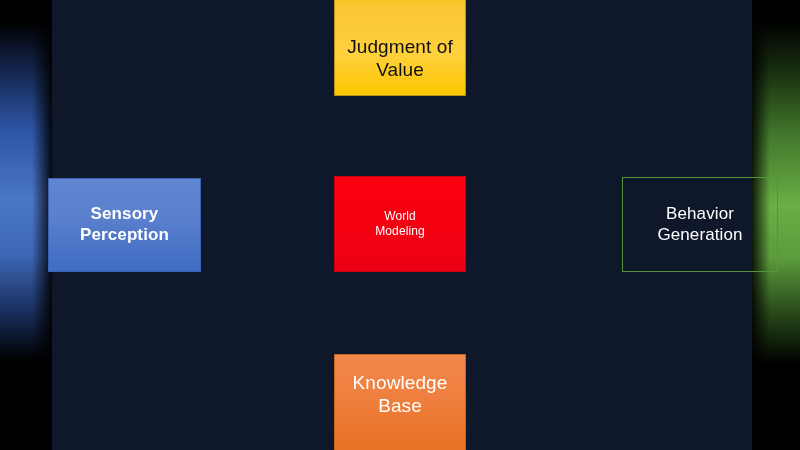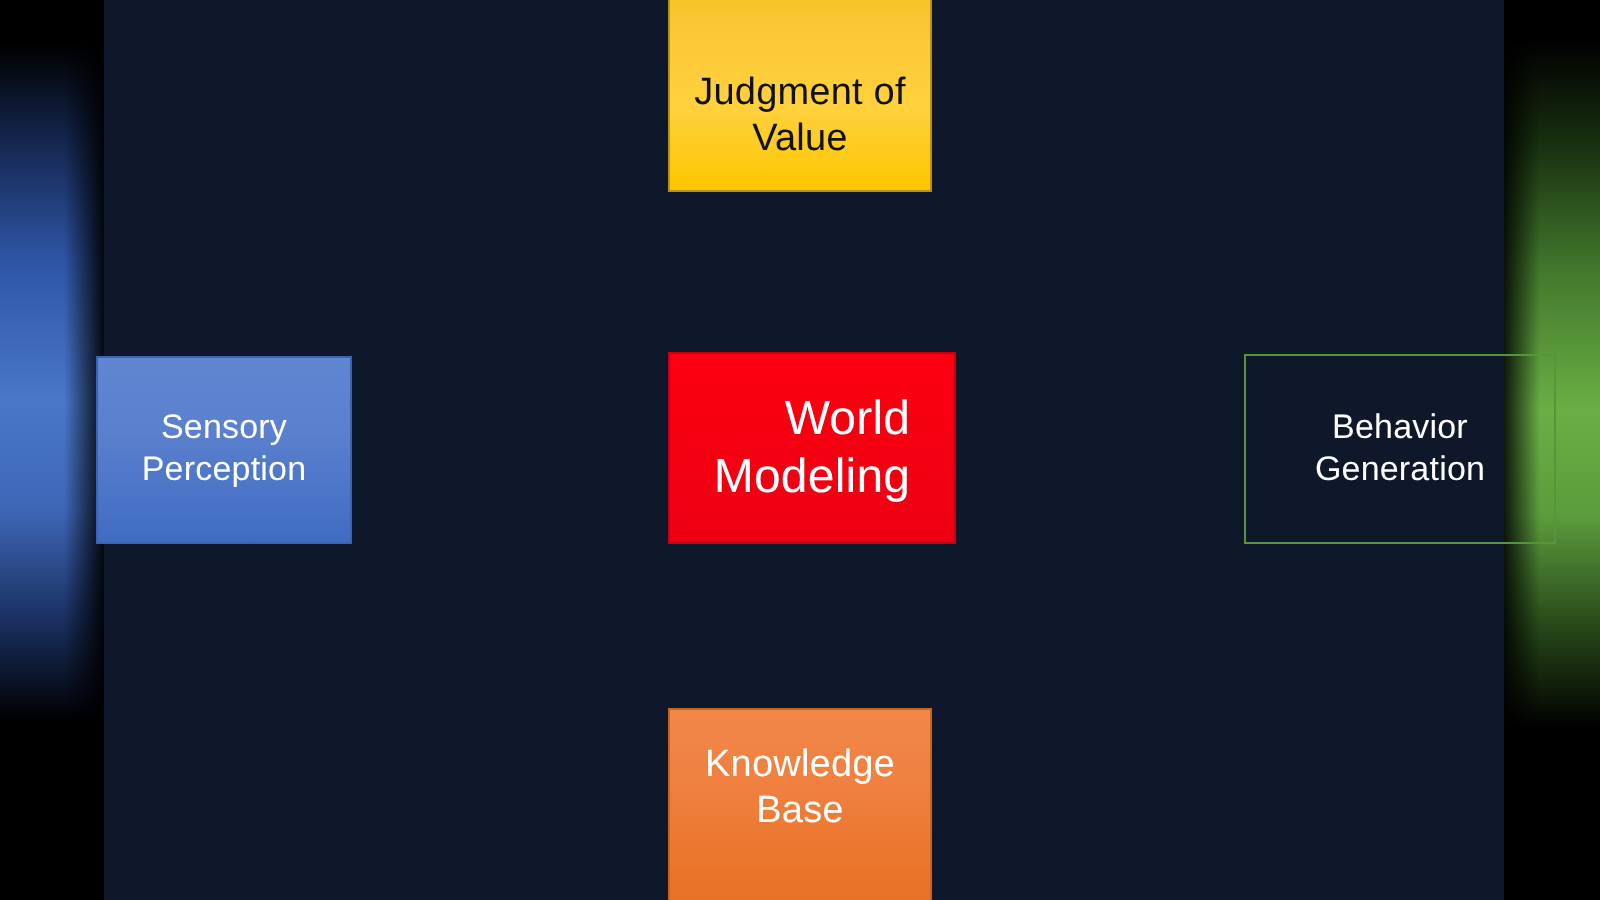--- a/index.html
+++ b/index.html
@@ -96,38 +96,38 @@
     font-size: 19px;
     border: 1px solid #b9911a;
     border-top: none;
     align-items: flex-end;
     padding-bottom: 14px;
   }
 
   #box-sensory-perception {
     left: 48px;
     top: 178px;
-    width: 128px;
+    width: 153px;
     height: 94px;
     background: linear-gradient(to bottom, #6086d2 0%, #5b80cd 40%, #3f6cc2 100%);
     color: #ffffff;
     font-size: 17px;
     border: 1px solid #3a63b4;
+    font-weight: bold;
   }
 
   #box-world-modeling {
     left: 334px;
     top: 176px;
-    width: 144px;
+    width: 132px;
     height: 96px;
     background: linear-gradient(to bottom, #fb0010 0%, #f50010 45%, #ed0014 100%);
     color: #ffffff;
-    font-size: 24px;
+    font-size: 12px;
     border: 1px solid #c70011;
-    text-align: right;
   }
 
   #box-behavior-generation {
     left: 622px;
     top: 177px;
     width: 156px;
     height: 95px;
     background: linear-gradient(to bottom, #7ab martial 0%, #77b851 0%, #6fb14a 45%, #62a83e 100%);
     color: #ffffff;
     font-size: 17px;

